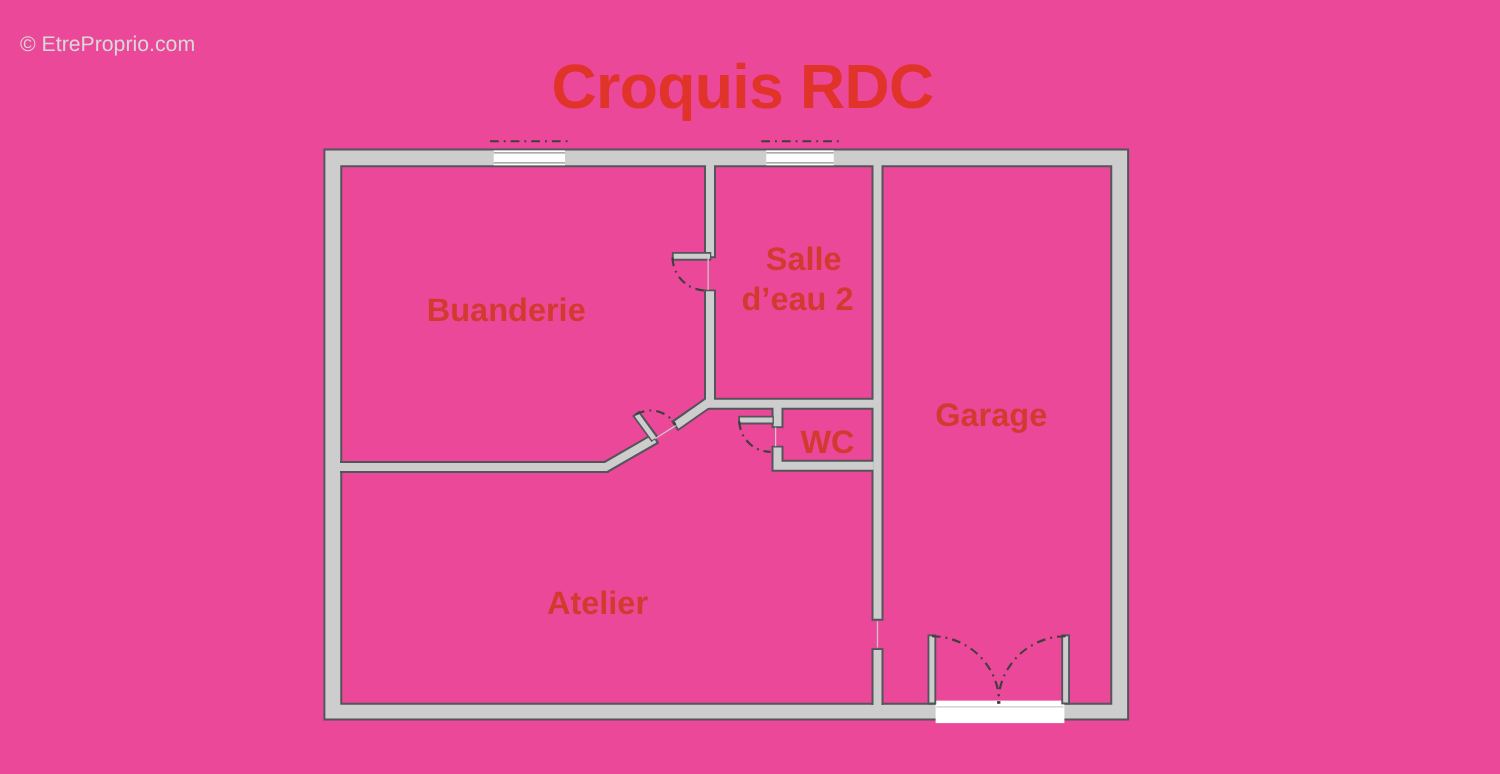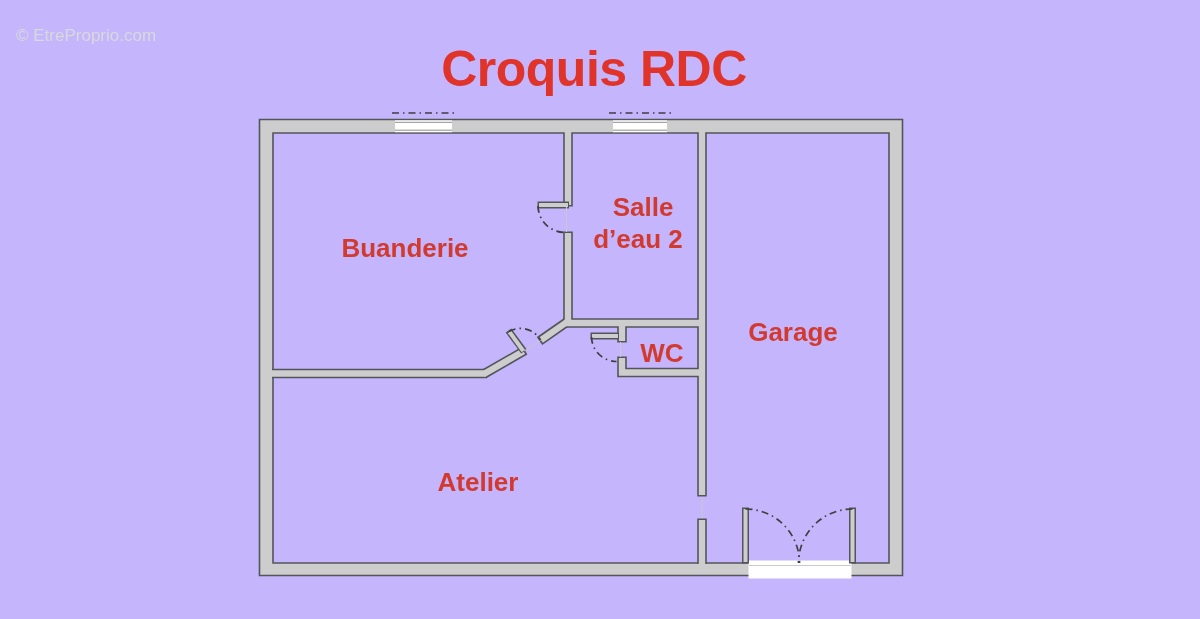--- a/index.html
+++ b/index.html
@@ -1,19 +1,19 @@
 <!DOCTYPE html>
 <html><head>
 <meta charset="utf-8">
 <style>
   html,body{margin:0;padding:0;background:#ffffff;}
   #stage{
     position:relative;
     width:1200px;height:619px;
-    background:#c4b5fd;
+    background:#ec4899;
     font-family:"Liberation Sans", sans-serif;
     overflow:hidden;
   }
   svg{position:absolute;left:0;top:0;}
   .wall-dark{stroke:#54555a;stroke-width:9.6;fill:none;stroke-linecap:butt;}
   .wall-fill{stroke:#cdcdcd;stroke-width:6.4;fill:none;stroke-linecap:butt;}
   .leaf-dark{stroke:#54555a;stroke-width:7;fill:none;stroke-linecap:butt;}
   .leaf-fill{stroke:#cdcdcd;stroke-width:4;fill:none;stroke-linecap:butt;}
   .door-arc{stroke:#3f3f3f;stroke-width:1.7;fill:none;stroke-dasharray:7 4 1.5 4;}
   .win-dash{stroke:#3f3f3f;stroke-width:1.5;fill:none;stroke-dasharray:7 4 1.5 4;}

